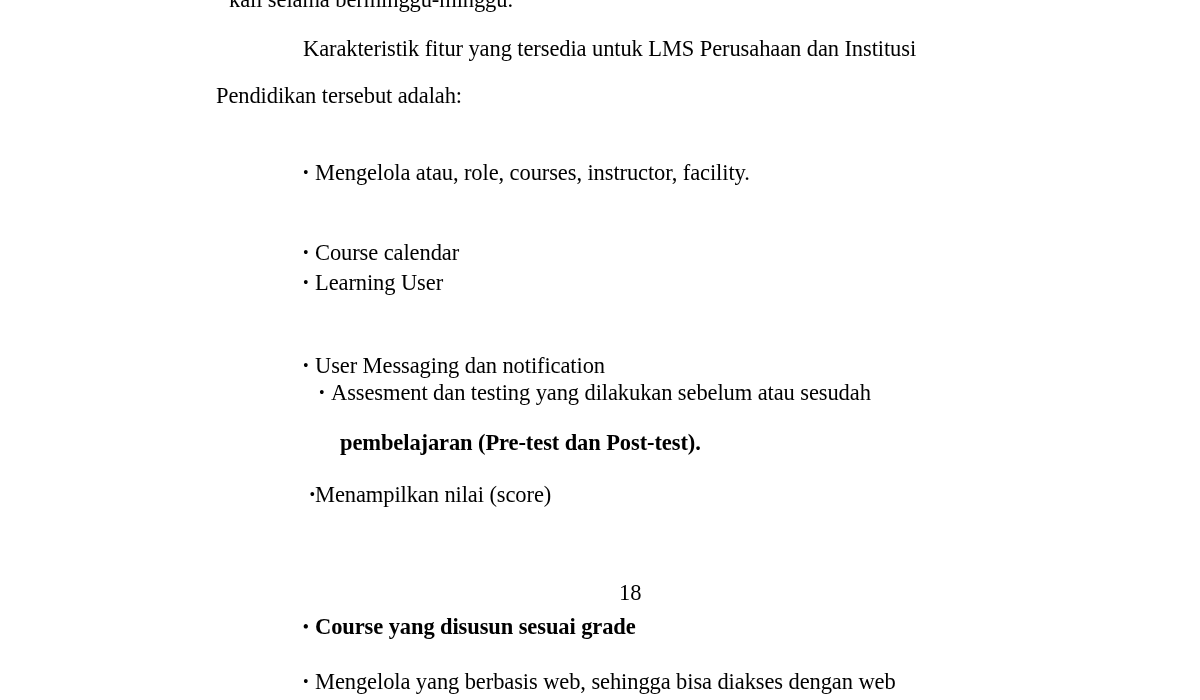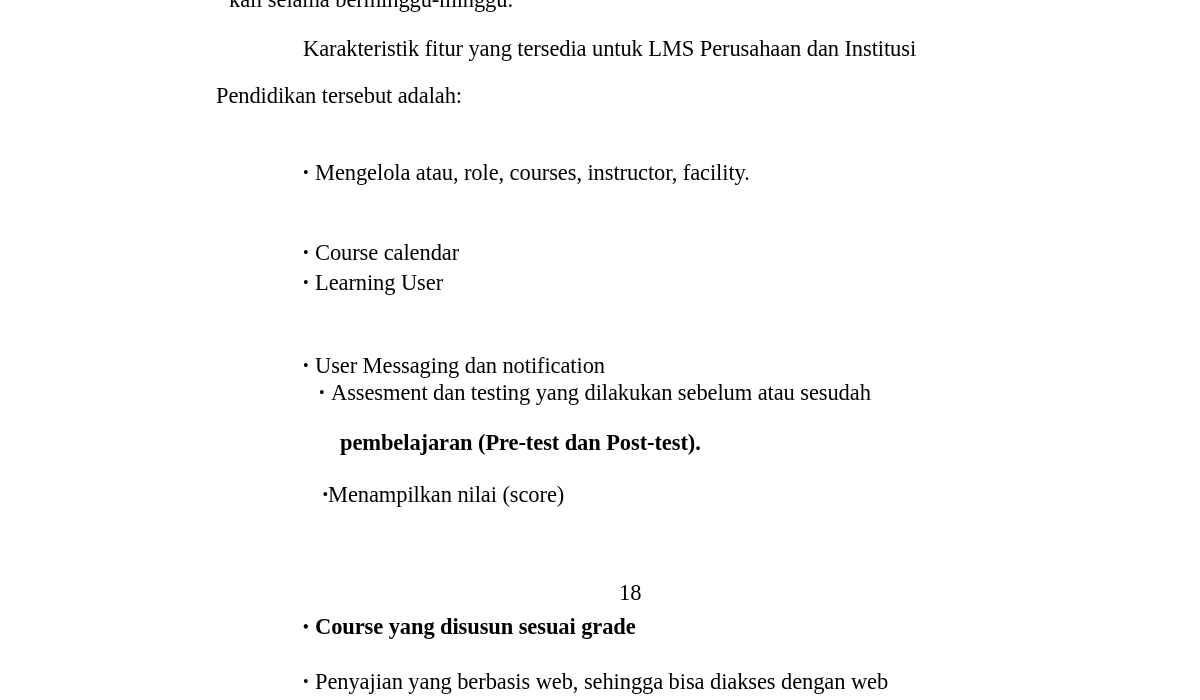--- a/index.html
+++ b/index.html
@@ -50,29 +50,29 @@
     <div class="line bullet-line" style="left:303px; top:270px;">
       <span class="dot">•</span><span>Learning User</span>
     </div>
     <div class="line bullet-line" style="left:303px; top:325px;margin-top:28px;">
       <span class="dot">•</span><span>User Messaging dan notification</span>
     </div>
     <div class="line bullet-line" style="left:319px; top:380px;">
       <span class="dot">•</span><span>Assesment dan testing yang dilakukan sebelum atau sesudah</span>
     </div>
     <div class="line" style="left:340px; top:430px;font-weight:bold;">pembelajaran (Pre-test dan Post-test).</div>
-    <div class="line bullet-line" style="left:316px; top:482px;text-align:right;">
+    <div class="line bullet-line" style="left:303px; top:482px;text-align:right;">
       <span class="dot">•</span><span>Menampilkan nilai (score)</span>
     </div>
   </div>
 
   <div class="line" style="left:619px; top:580px;">18</div>
 
   <div>
     <div class="line bullet-line" style="left:303px; top:614px;font-weight:bold;">
       <span class="dot">•</span><span>Course yang disusun sesuai grade</span>
     </div>
     <div class="line bullet-line" style="left:303px; top:669px;">
-      <span class="dot">•</span><span>Penyajian yang berbasis web, sehingga bisa diakses dengan web</span>
+      <span class="dot">•</span><span>Mengelola yang berbasis web, sehingga bisa diakses dengan web</span>
     </div>
   </div>
 
 </div>
 
 </body></html>

